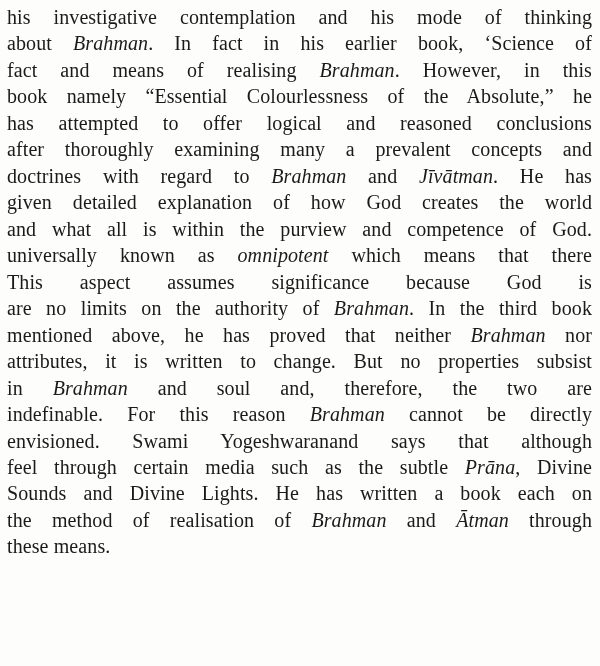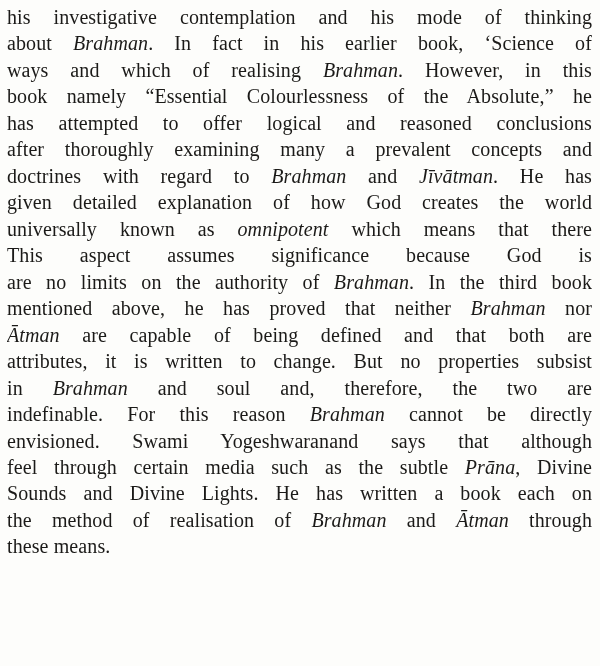--- a/index.html
+++ b/index.html
@@ -39,31 +39,31 @@
     font-style: normal;
   }
 </style>
 </head>
 <body style="background: rgb(253, 253, 251);">
 
 <div class="book-page" style="color: rgb(27, 26, 24);">
   <div class="paragraph">
       <div class="line"><span class="seg-roman">his investigative contemplation and his mode of thinking</span></div>
       <div class="line"><span class="seg-roman">about </span><span class="seg-italic">Brahman</span><span class="seg-roman">. In fact in his earlier book, ‘Science of</span></div>
-      <div class="line"><span class="seg-roman">ways and which of realising </span><span class="seg-italic">Brahman</span><span class="seg-roman">. However, in this</span></div>
+      <div class="line"><span class="seg-roman">fact and means of realising </span><span class="seg-italic">Brahman</span><span class="seg-roman">. However, in this</span></div>
       <div class="line"><span class="seg-roman">book namely “Essential Colourlessness of the Absolute,” he</span></div>
       <div class="line"><span class="seg-roman">has attempted to offer logical and reasoned conclusions</span></div>
       <div class="line"><span class="seg-roman">after thoroughly examining many a prevalent concepts and</span></div>
       <div class="line"><span class="seg-roman">doctrines with regard to </span><span class="seg-italic">Brahman</span><span class="seg-roman"> and </span><span class="seg-italic">Jīvātman</span><span class="seg-roman">. He has</span></div>
       <div class="line"><span class="seg-roman">given detailed explanation of how God creates the world</span></div>
+      <div class="line"><span class="seg-roman">and what all is within the purview and competence of God.</span></div>
       <div class="line"><span class="seg-roman">universally known as </span><span class="seg-italic">omnipotent</span><span class="seg-roman"> which means that there</span></div>
       <div class="line"><span class="seg-roman">This aspect assumes significance because God is</span></div>
       <div class="line"><span class="seg-roman">are no limits on the authority of </span><span class="seg-italic">Brahman</span><span class="seg-roman">. In the third book</span></div>
       <div class="line"><span class="seg-roman">mentioned above, he has proved that neither </span><span class="seg-italic">Brahman</span><span class="seg-roman"> nor</span></div>
-      <div class="line"><span class="seg-italic">Ātman</span><span class="seg-roman"> are capable of being defined and that both are</span></div>
       <div class="line"><span class="seg-roman">attributes, it is written to change. But no properties subsist</span></div>
       <div class="line"><span class="seg-roman">in </span><span class="seg-italic">Brahman</span><span class="seg-roman"> and soul and, therefore, the two are</span></div>
       <div class="line"><span class="seg-roman">indefinable. For this reason </span><span class="seg-italic">Brahman</span><span class="seg-roman"> cannot be directly</span></div>
       <div class="line"><span class="seg-roman">envisioned. Swami Yogeshwaranand says that although</span></div>
       <div class="line"><span class="seg-roman">feel through certain media such as the subtle </span><span class="seg-italic">Prāna</span><span class="seg-roman">, Divine</span></div>
       <div class="line"><span class="seg-roman">Sounds and Divine Lights. He has written a book each on</span></div>
       <div class="line"><span class="seg-roman">the method of realisation of </span><span class="seg-italic">Brahman</span><span class="seg-roman"> and </span><span class="seg-italic">Ātman</span><span class="seg-roman"> through</span></div>
       <div class="line no-just"><span class="seg-roman">these means.</span></div>
     </div>
 </div>

